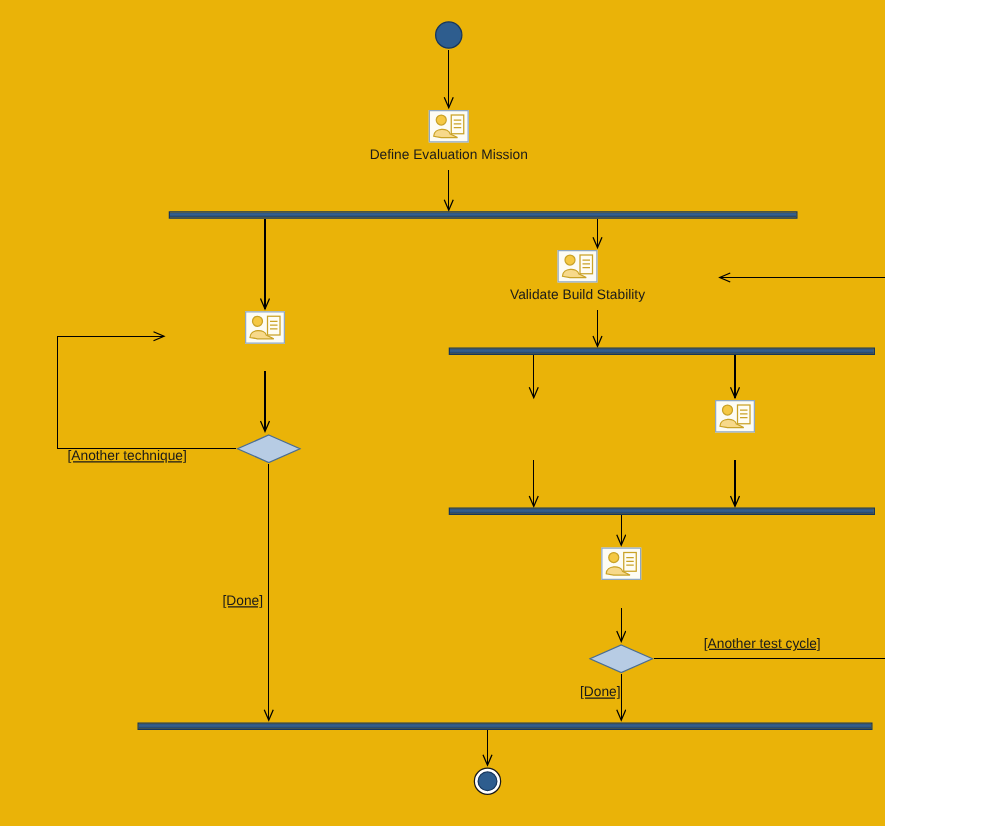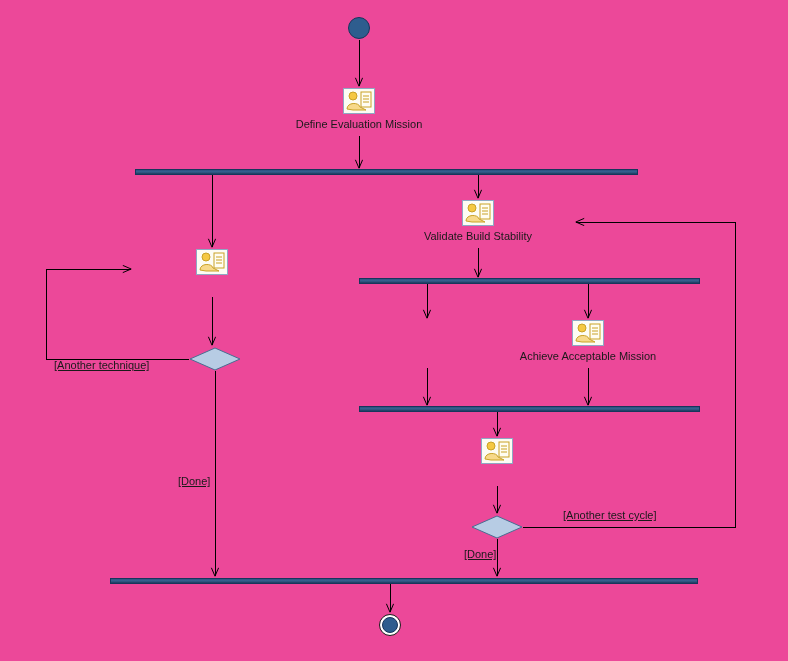--- a/index.html
+++ b/index.html
@@ -6,24 +6,25 @@
   html, body {
     margin: 0;
     padding: 0;
     background: #ffffff;
   }
   body {
     font-family: "Liberation Sans", sans-serif;
   }
   #canvas {
     position: relative;
-    width: 788px;
+    width: 676px;
     height: 661px;
-    background: #ec4899;
+    background: #eab308;
     overflow: hidden;
+    padding-left: 32px;
   }
   #edge-layer {
     position: absolute;
     left: 0;
     top: 0;
     width: 788px;
     height: 661px;
     pointer-events: none;
   }
 
@@ -192,21 +193,21 @@
         <rect x="17" y="3" width="10" height="15" fill="#fffdf2" stroke="#c9a227" stroke-width="1"></rect>
         <line x1="19" y1="7" x2="25" y2="7" stroke="#c9a227" stroke-width="1"></line>
         <line x1="19" y1="10" x2="25" y2="10" stroke="#c9a227" stroke-width="1"></line>
         <line x1="19" y1="13" x2="25" y2="13" stroke="#c9a227" stroke-width="1"></line>
         <circle cx="9" cy="7" r="4" fill="#f5c842" stroke="#c9a227" stroke-width="1"></circle>
         <path d="M3,20 C3,13 15,13 16,18 L22,21 L9,21 Z" fill="#f7d98a" stroke="#c9a227" stroke-width="1"></path>
       </svg>
     </div>
   </div>
 
-  <div class="activity" style="left:368px; top:200px; width:220px;">
+  <div class="activity" style="left:352px; top:200px; width:220px;">
     <div class="act-icon">
       <svg width="30" height="24" viewBox="0 0 30 24" xmlns="http://www.w3.org/2000/svg">
         <rect x="17" y="3" width="10" height="15" fill="#fffdf2" stroke="#c9a227" stroke-width="1"></rect>
         <line x1="19" y1="7" x2="25" y2="7" stroke="#c9a227" stroke-width="1"></line>
         <line x1="19" y1="10" x2="25" y2="10" stroke="#c9a227" stroke-width="1"></line>
         <line x1="19" y1="13" x2="25" y2="13" stroke="#c9a227" stroke-width="1"></line>
         <circle cx="9" cy="7" r="4" fill="#f5c842" stroke="#c9a227" stroke-width="1"></circle>
         <path d="M3,20 C3,13 15,13 16,18 L22,21 L9,21 Z" fill="#f7d98a" stroke="#c9a227" stroke-width="1"></path>
       </svg>
     </div>
@@ -218,21 +219,20 @@
     <div class="act-icon">
       <svg width="30" height="24" viewBox="0 0 30 24" xmlns="http://www.w3.org/2000/svg">
         <rect x="17" y="3" width="10" height="15" fill="#fffdf2" stroke="#c9a227" stroke-width="1"></rect>
         <line x1="19" y1="7" x2="25" y2="7" stroke="#c9a227" stroke-width="1"></line>
         <line x1="19" y1="10" x2="25" y2="10" stroke="#c9a227" stroke-width="1"></line>
         <line x1="19" y1="13" x2="25" y2="13" stroke="#c9a227" stroke-width="1"></line>
         <circle cx="9" cy="7" r="4" fill="#f5c842" stroke="#c9a227" stroke-width="1"></circle>
         <path d="M3,20 C3,13 15,13 16,18 L22,21 L9,21 Z" fill="#f7d98a" stroke="#c9a227" stroke-width="1"></path>
       </svg>
     </div>
-    <div class="act-label">Achieve Acceptable Mission</div>
   </div>
 
   <div class="activity" style="left:387px; top:438px; width:220px;">
     <div class="act-icon">
       <svg width="30" height="24" viewBox="0 0 30 24" xmlns="http://www.w3.org/2000/svg">
         <rect x="17" y="3" width="10" height="15" fill="#fffdf2" stroke="#c9a227" stroke-width="1"></rect>
         <line x1="19" y1="7" x2="25" y2="7" stroke="#c9a227" stroke-width="1"></line>
         <line x1="19" y1="10" x2="25" y2="10" stroke="#c9a227" stroke-width="1"></line>
         <line x1="19" y1="13" x2="25" y2="13" stroke="#c9a227" stroke-width="1"></line>
         <circle cx="9" cy="7" r="4" fill="#f5c842" stroke="#c9a227" stroke-width="1"></circle>

